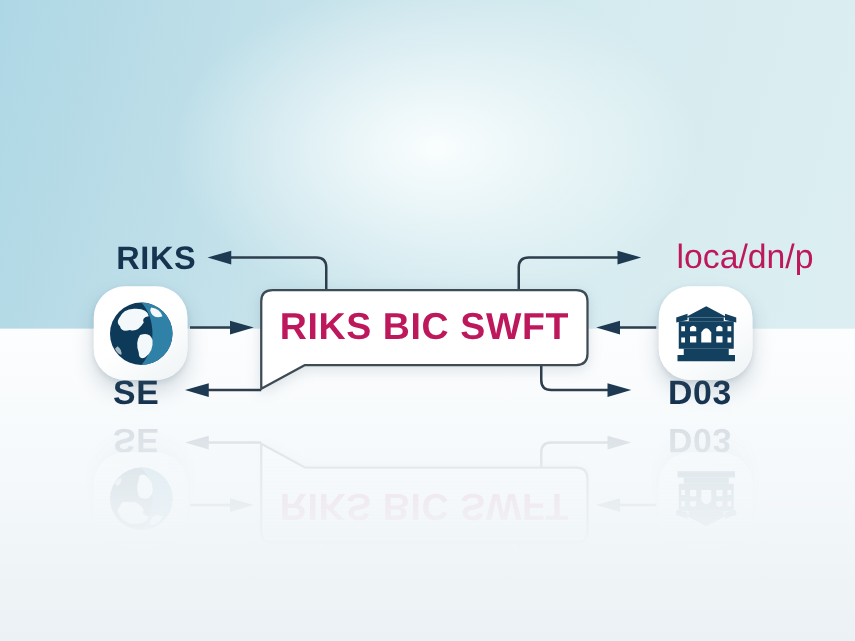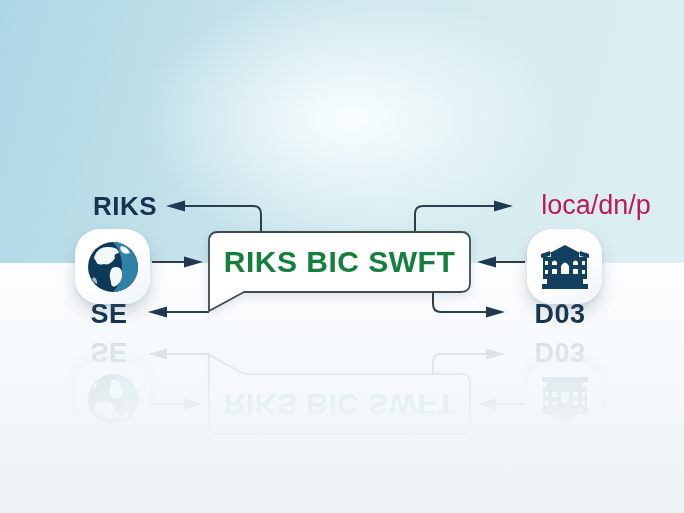--- a/index.html
+++ b/index.html
@@ -22,21 +22,21 @@
   .diagram{position:absolute;left:0;top:181px;width:636px;height:152px;}
   .diagram .wires{position:absolute;left:0;top:0;}
   .lbl{
     position:absolute;color:#16334f;font-weight:bold;font-size:26px;line-height:30px;
     text-align:center;letter-spacing:.5px;white-space:nowrap;
   }
   .lbl.light{font-weight:normal;color:#be185d;letter-spacing:0;}
   .banner-text{
     position:absolute;left:209px;top:51px;width:261px;height:60px;
     display:flex;align-items:center;justify-content:center;
-    font-size:30px;font-weight:bold;color:#15803d;letter-spacing:.5px;white-space:nowrap;
+    font-size:30px;font-weight:bold;color:#be185d;letter-spacing:.5px;white-space:nowrap;
   }
   .badge{
     position:absolute;width:75px;height:75px;border-radius:25px;
     background:linear-gradient(145deg,#ffffff 50%,#eef3f5 100%);
     box-shadow:0 9px 16px rgba(70,100,120,.22), 0 2px 4px rgba(70,100,120,.12);
     display:flex;align-items:center;justify-content:center;
   }
   
   .reflection{
     position:absolute;left:0;top:333px;width:684px;height:152px;

